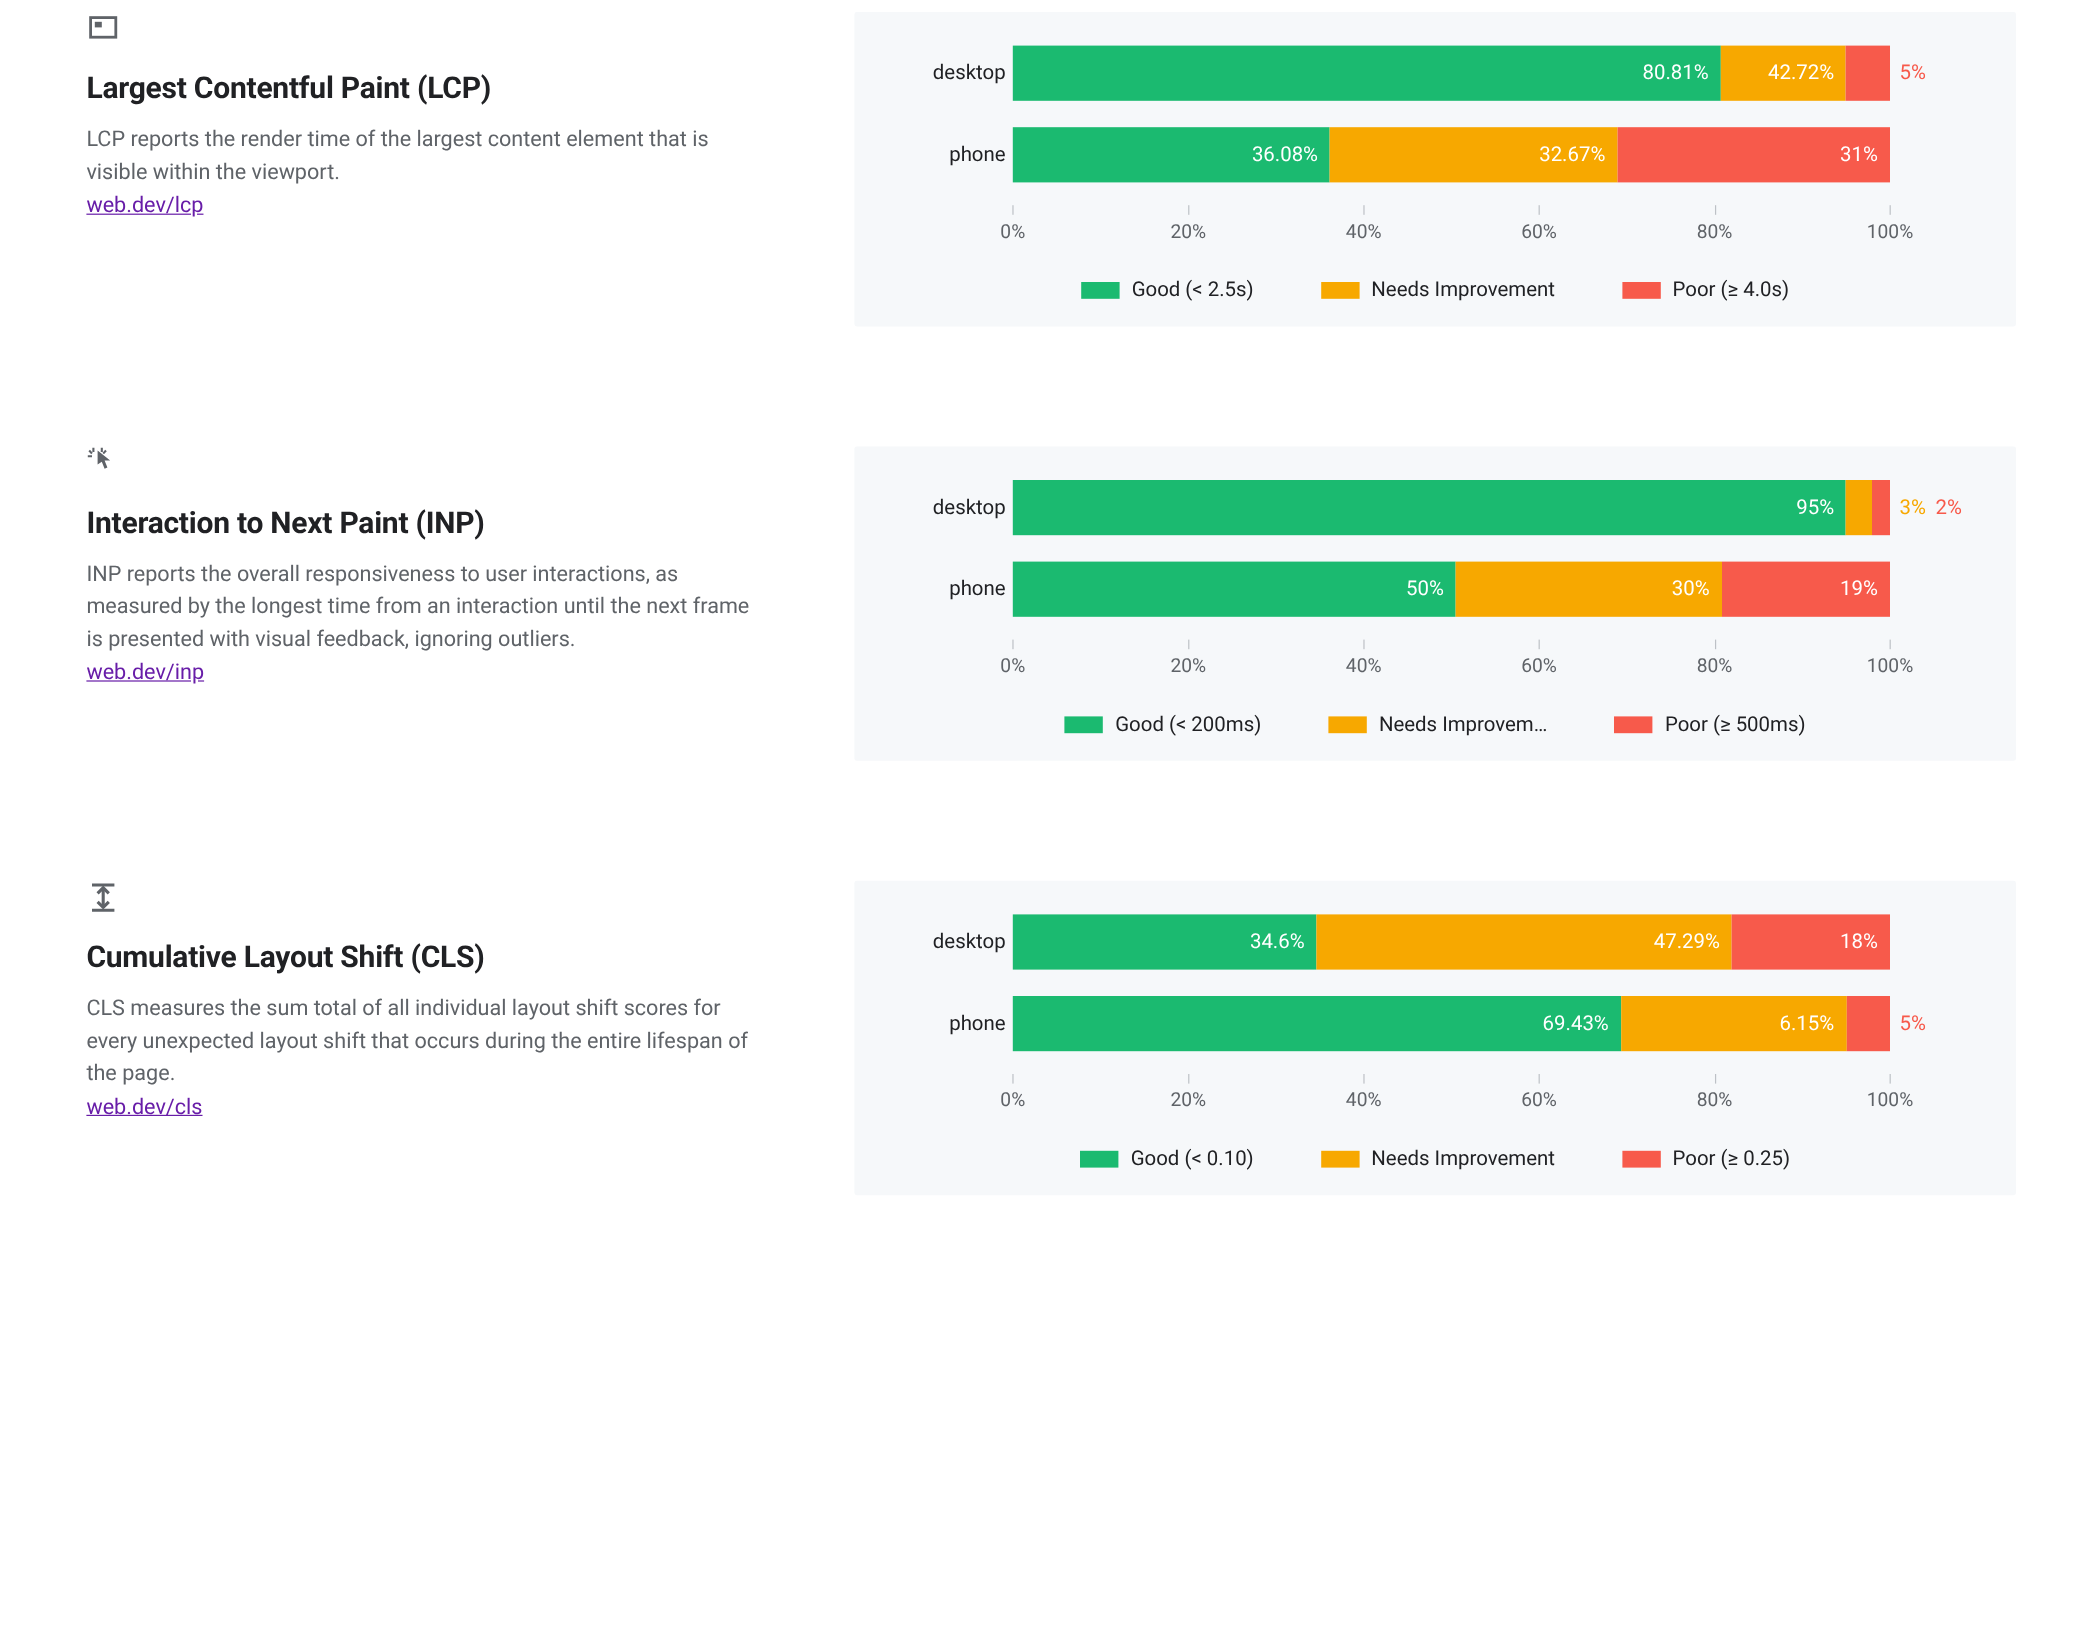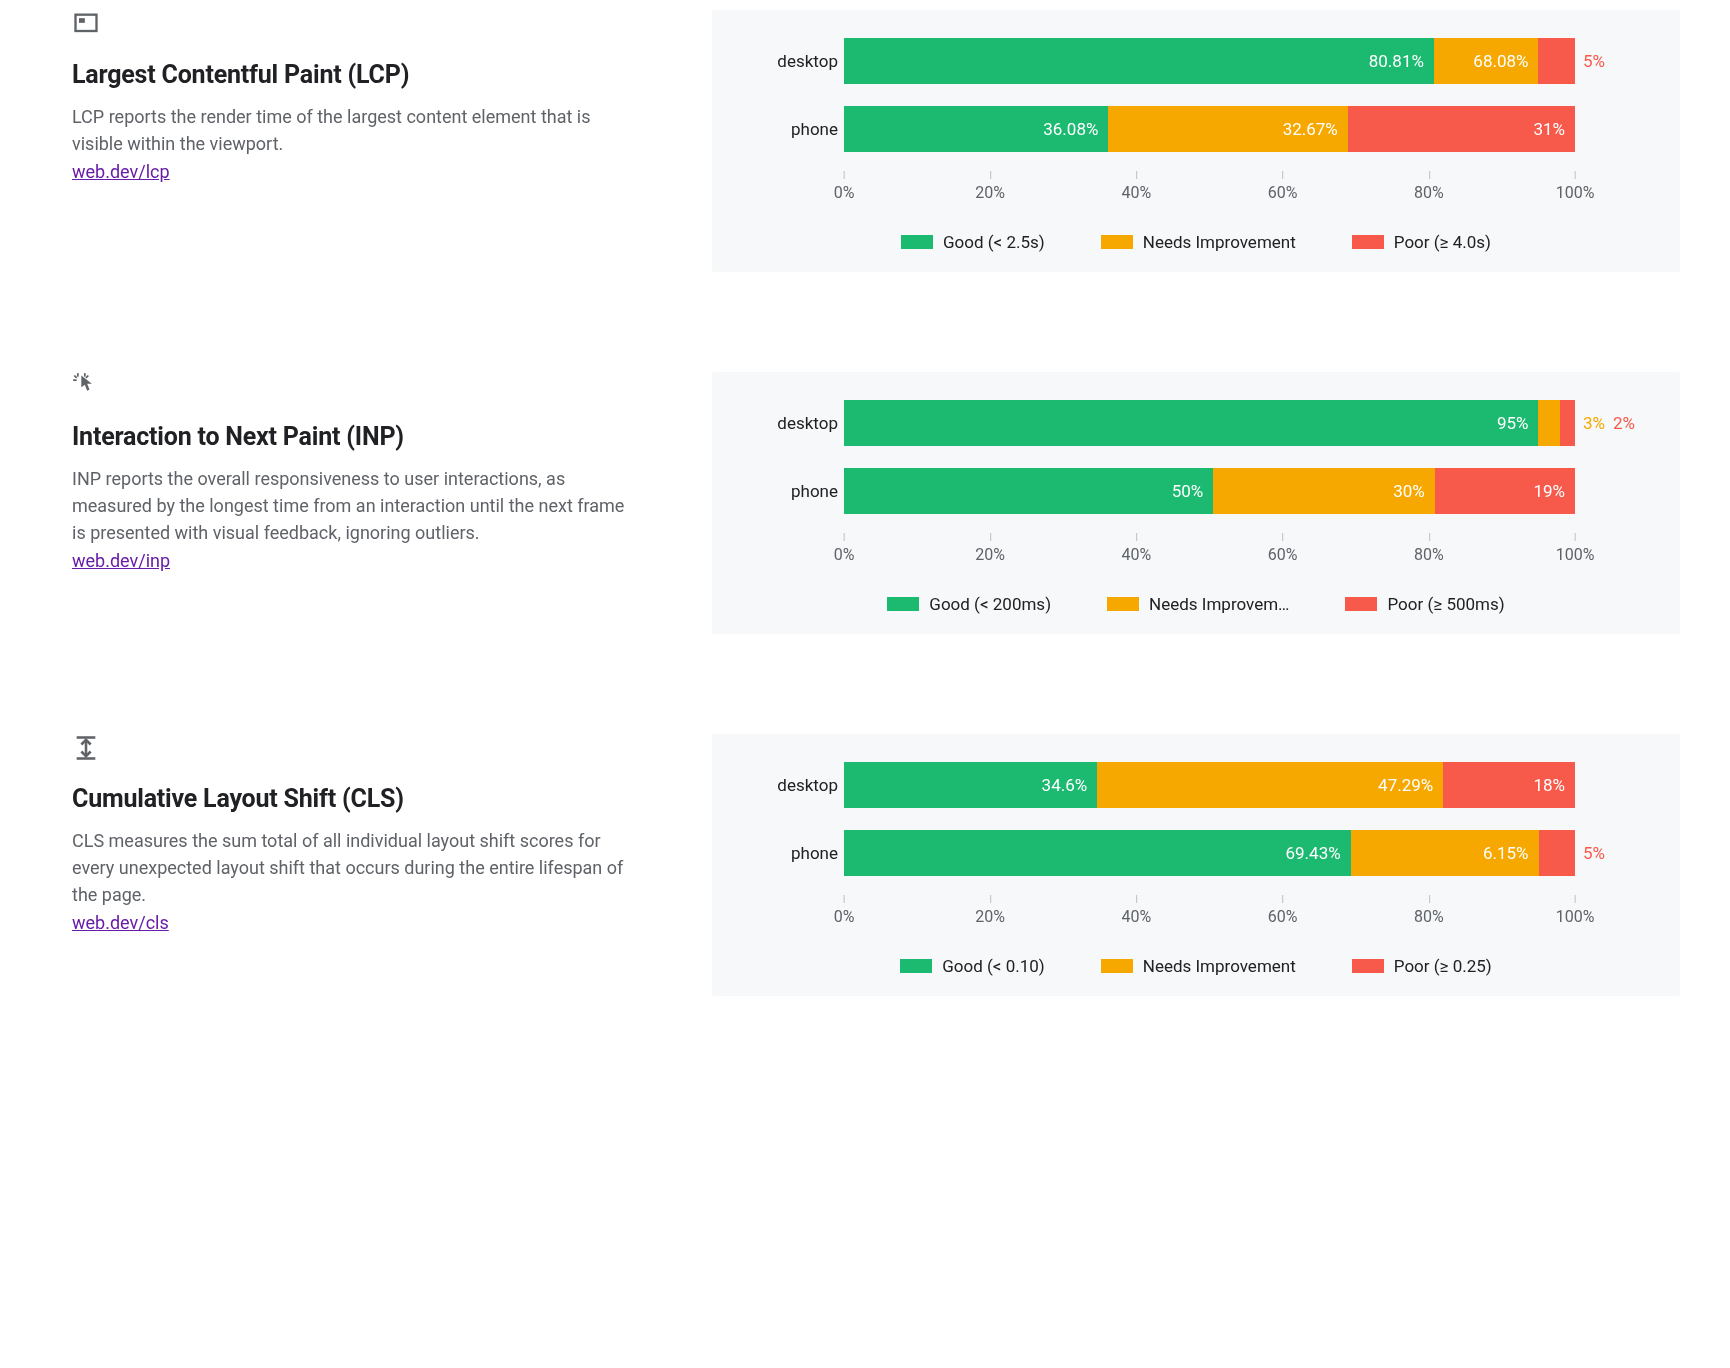--- a/index.html
+++ b/index.html
@@ -170,21 +170,21 @@
         <div class="chart-box">
           <div class="bar-chart">
             <div class="bar-row">
               <div class="bar-label">desktop</div>
               <div class="bar-track-wrap">
                 <div class="bar-track">
                   <div class="bar-seg green" style="width: 80.697%;">
                     <span class="inner-label">80.81%</span>
                   </div>
                   <div class="bar-seg orange" style="width: 14.31%;">
-                    <span class="inner-label">68.08%</span>
+                    <span class="inner-label">42.72%</span>
                   </div>
                   <div class="bar-seg red" style="width: 4.99301%;"></div>
                 </div>
                 <div class="outside-labels">
                   <span class="red-lbl">5%</span>
                 </div>
               </div>
             </div>
             <div class="bar-row">
               <div class="bar-label">phone</div>

